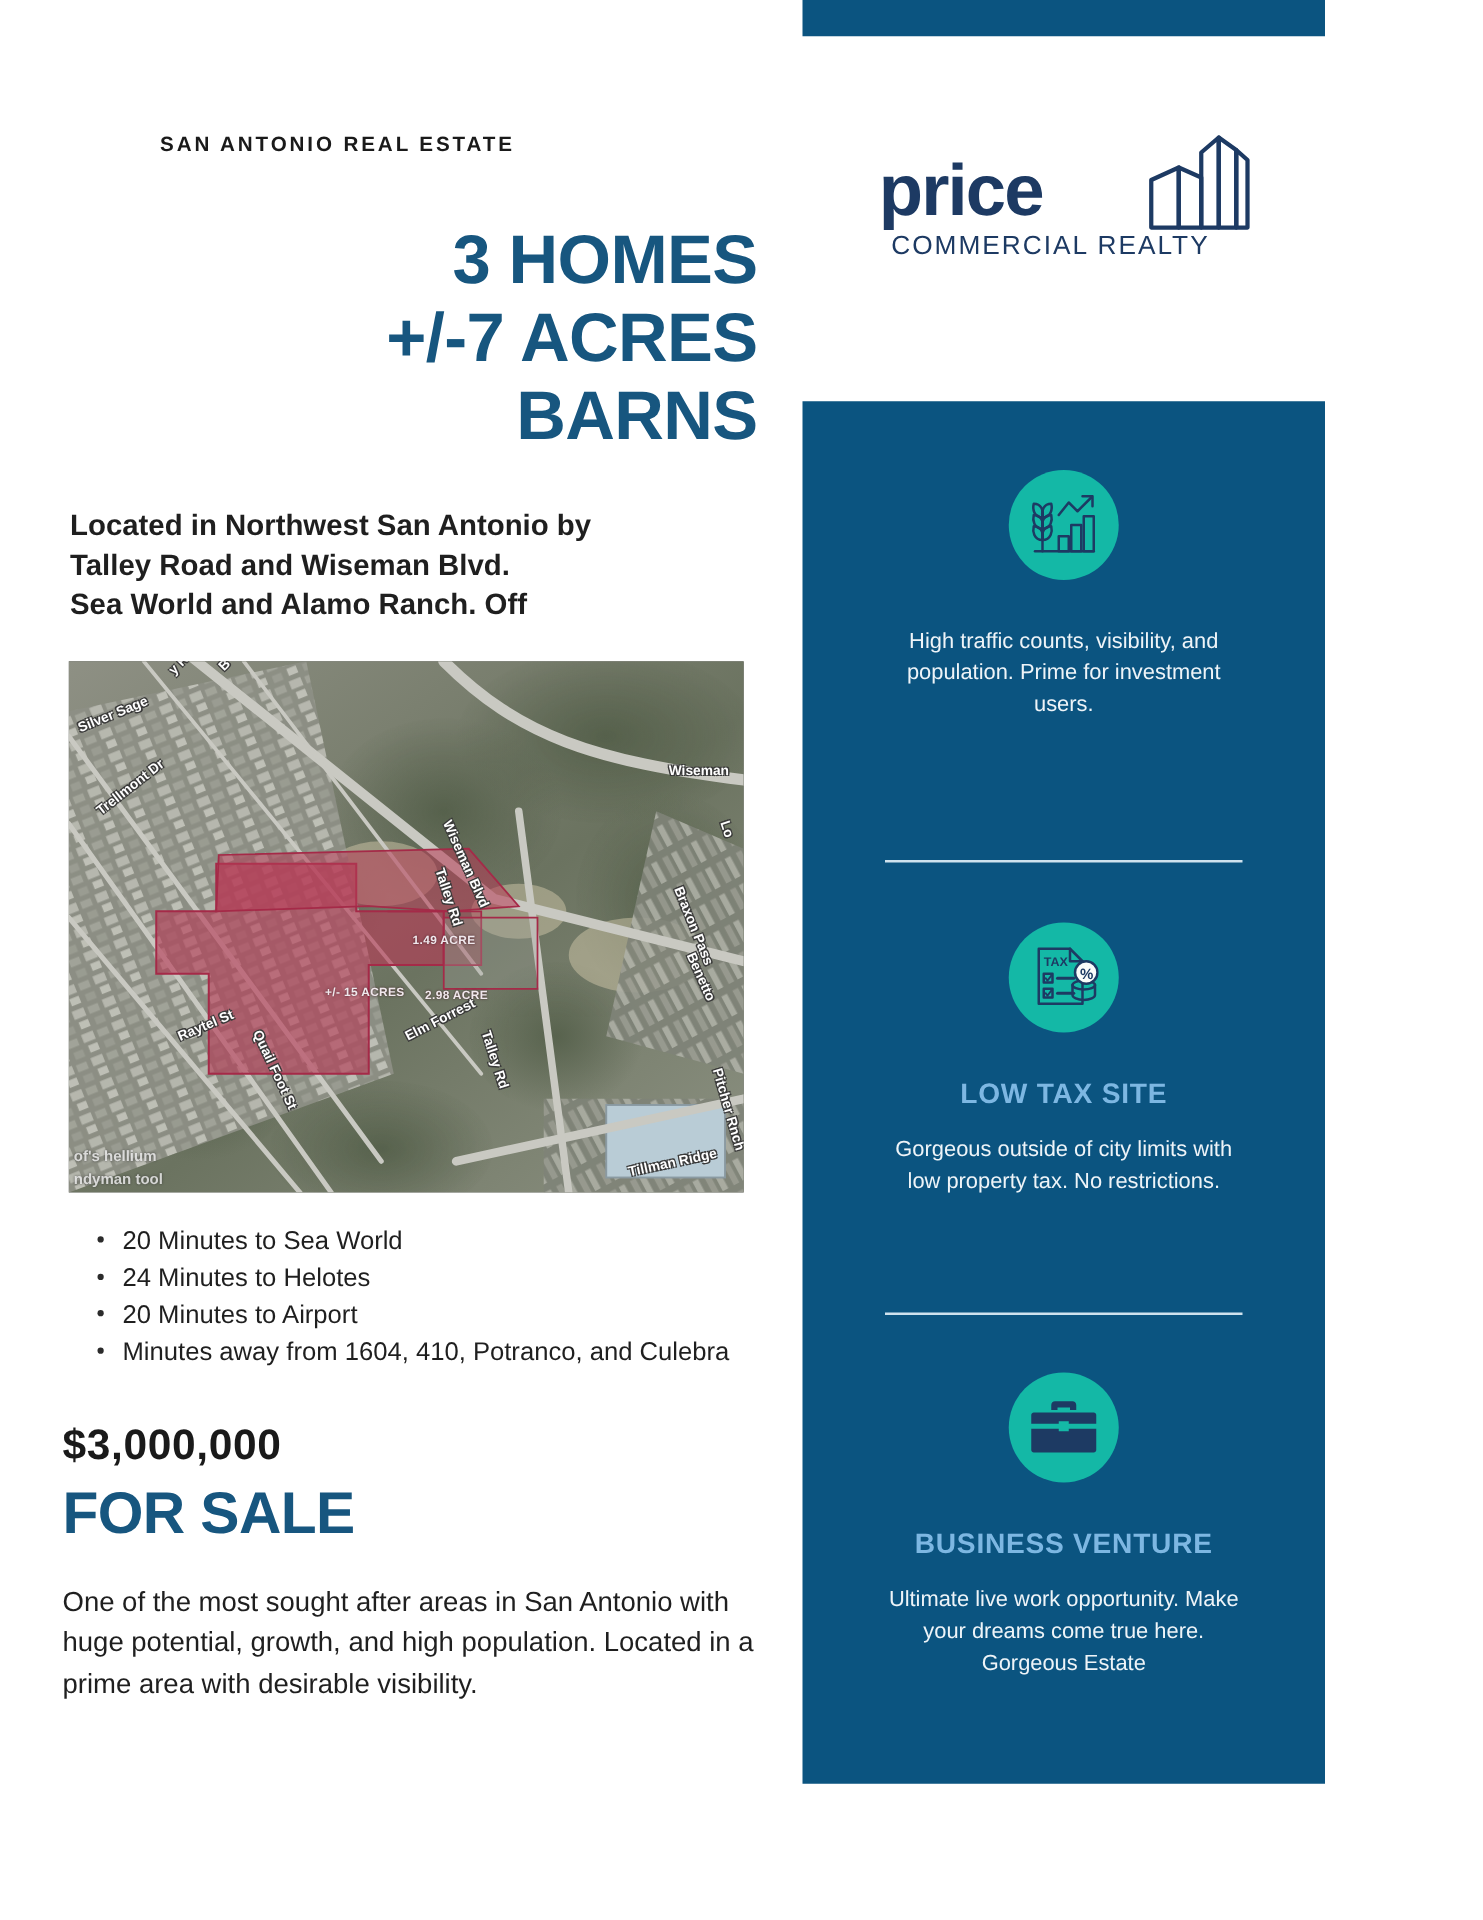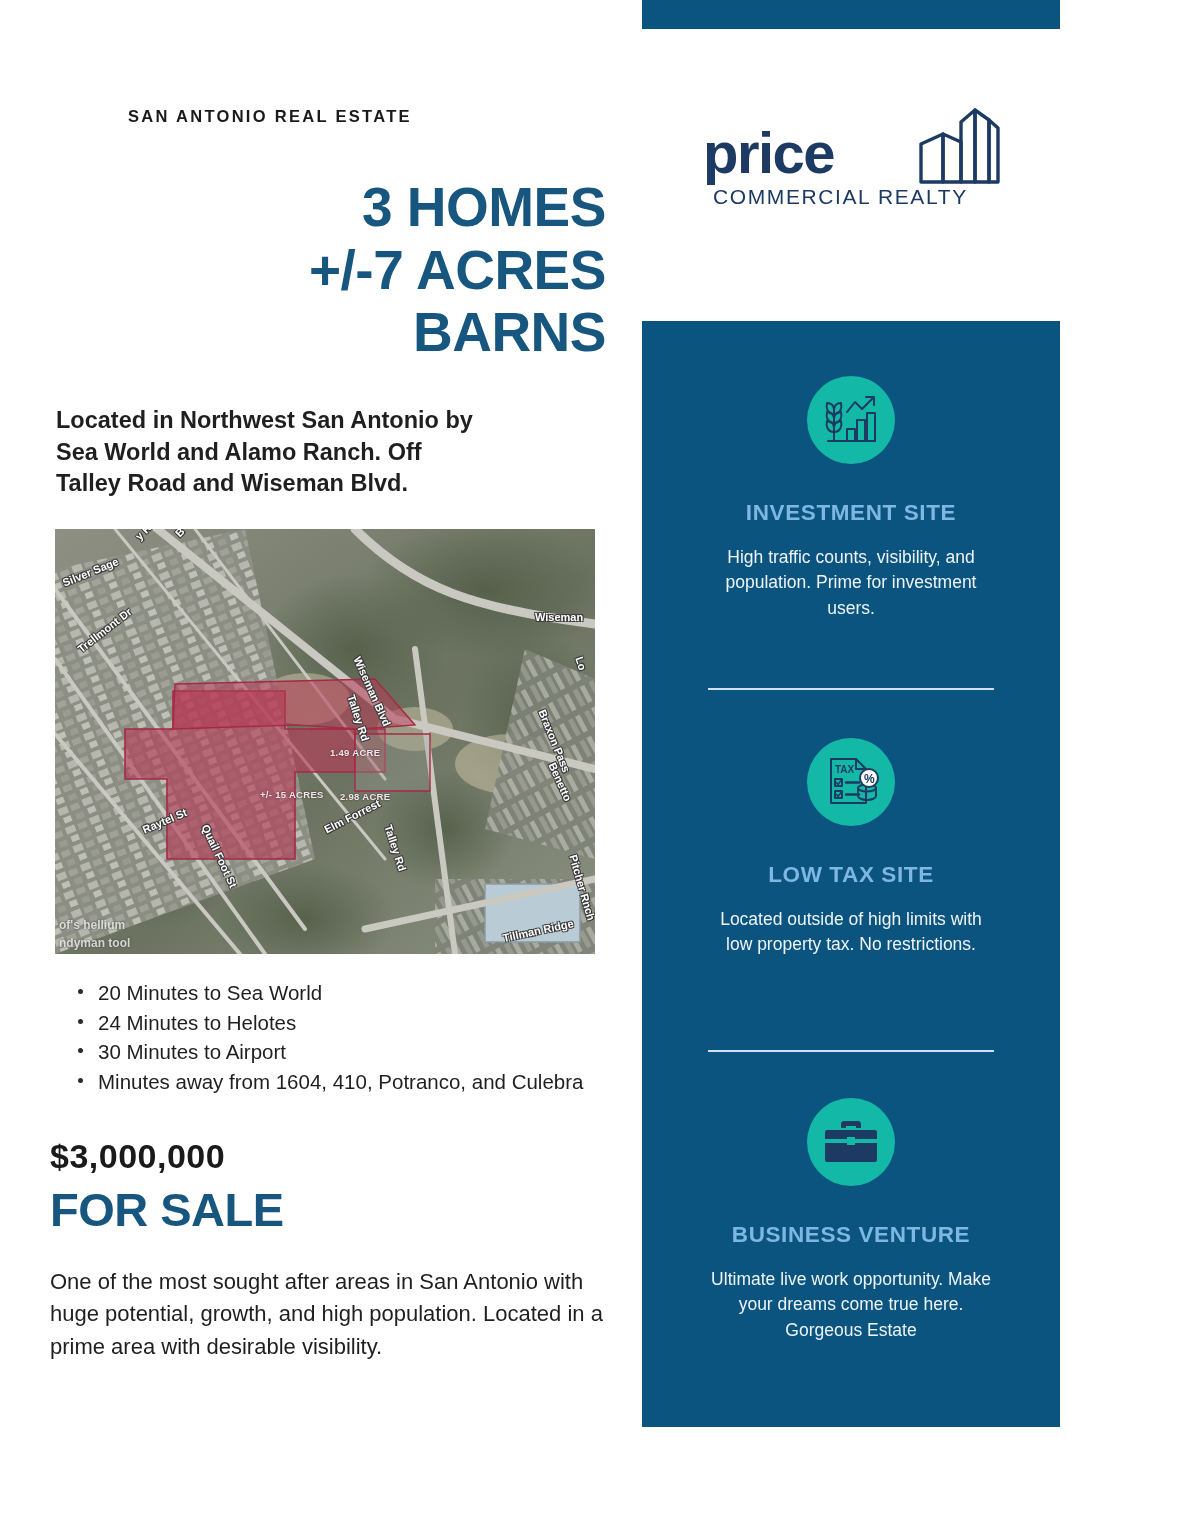--- a/index.html
+++ b/index.html
@@ -199,22 +199,22 @@
   <div class="eyebrow">SAN ANTONIO REAL ESTATE</div>
 
   <div class="headline">
     <span class="ln">3 HOMES</span>
     <span class="ln">+/-7 ACRES</span>
     <span class="ln">BARNS</span>
   </div>
 
   <div class="intro">
     <span class="ln">Located in Northwest San Antonio by</span>
+    <span class="ln">Talley Road and Wiseman Blvd.</span>
     <span class="ln">Sea World and Alamo Ranch. Off</span>
-    <span class="ln">Talley Road and Wiseman Blvd.</span>
   </div>
 
   <div class="map-wrap">
     <svg class="map-canvas" viewBox="0 0 540 425" preserveAspectRatio="none">
       <defs>
         <linearGradient id="terrain" x1="0" y1="0" x2="1" y2="1">
           <stop offset="0%" stop-color="#8e9084"></stop>
           <stop offset="30%" stop-color="#7b8070"></stop>
           <stop offset="55%" stop-color="#6b7360"></stop>
           <stop offset="80%" stop-color="#7e8473"></stop>
@@ -314,21 +314,21 @@
         <div class="mp-parcel-label" style="left: 275px; top: 218px;">1.49 ACRE</div>
         <div class="mp-parcel-label" style="left: 285px; top: 262px;">2.98 ACRE</div>
       </div>
     <div class="mp-attrib" style="left:4px; bottom:22px;">of's hellium</div>
     <div class="mp-attrib" style="left:4px; bottom:4px;">ndyman tool</div>
   </div>
 
   <ul class="bullets" id="bullet-list">
       <li>20 Minutes to Sea World</li>
       <li>24 Minutes to Helotes</li>
-      <li>30 Minutes to Airport</li>
+      <li>20 Minutes to Airport</li>
       <li>Minutes away from 1604, 410, Potranco, and Culebra</li>
     </ul>
 
   <div class="price">$3,000,000</div>
   <div class="forsale">FOR SALE</div>
   <div class="blurb">One of the most sought after areas in San Antonio with huge potential, growth, and high population. Located in a prime area with desirable visibility.</div>
 
   <div class="logo">
     <div class="logo-word">price</div>
     <div class="logo-sub">COMMERCIAL REALTY</div>
@@ -356,21 +356,20 @@
           <path d="M 11,38 C 18,38 19,31 18,27 C 12,27 10,32 11,38 Z"></path>
           <path d="M 5,47 L 52,47"></path>
           <rect x="24" y="35" width="8" height="12"></rect>
           <rect x="34" y="26" width="8" height="21"></rect>
           <rect x="44" y="19" width="8" height="28"></rect>
           <polyline points="24,18 32,8 39,15 50,4"></polyline>
           <polyline points="43,3 51,3 51,11"></polyline>
         </g>
       </svg>
     </div>
-    <div class="f-title">INVESTMENT SITE</div>
     <div class="f-desc">High traffic counts, visibility, and population. Prime for investment users.</div>
   </div>
 
   <div class="divider d1"></div>
 
   <div class="feature f2">
     <div class="f-icon">
       <svg width="56" height="54" viewBox="0 0 56 54">
         <g fill="none" stroke="#1d3a63" stroke-width="2" stroke-linecap="round" stroke-linejoin="round">
           <path d="M 8,4 L 33,4 L 43,14 L 43,48 L 8,48 Z"></path>
@@ -383,21 +382,21 @@
           <polyline points="13.5,39.5 15,41.5 18,37.5" stroke-width="1.4"></polyline>
           <path d="M 23,39.5 L 36,39.5" stroke-width="2.4"></path>
           <ellipse cx="44" cy="33" rx="9" ry="3.6"></ellipse>
           <path d="M 35,33 L 35,41 C 35,43 39,45 44,45 C 49,45 53,43 53,41 L 53,33"></path>
           <circle cx="46" cy="23" r="9" fill="#fbfcfa"></circle>
           <text x="41" y="28" font-family="Liberation Sans, sans-serif" font-size="12" font-weight="bold" fill="#1d3a63" stroke="none">%</text>
         </g>
       </svg>
     </div>
     <div class="f-title">LOW TAX SITE</div>
-    <div class="f-desc">Located outside of high limits with low property tax. No restrictions.</div>
+    <div class="f-desc">Gorgeous outside of city limits with low property tax. No restrictions.</div>
   </div>
 
   <div class="divider d2"></div>
 
   <div class="feature f3">
     <div class="f-icon">
       <svg width="56" height="50" viewBox="0 0 56 50">
         <g fill="#1d3a63">
           <path d="M 21,4 C 19.3,4 18,5.3 18,7 L 18,11 L 23,11 L 23,9 L 33,9 L 33,11 L 38,11 L 38,7
                    C 38,5.3 36.7,4 35,4 Z"></path>

